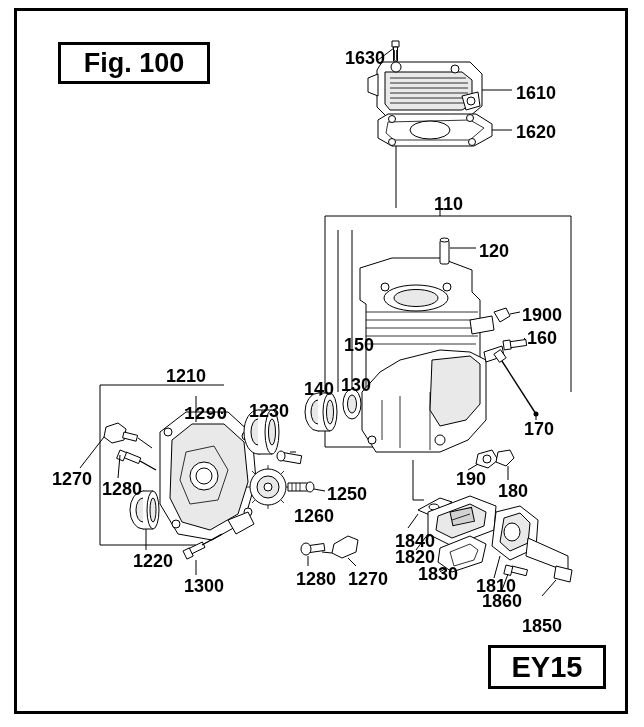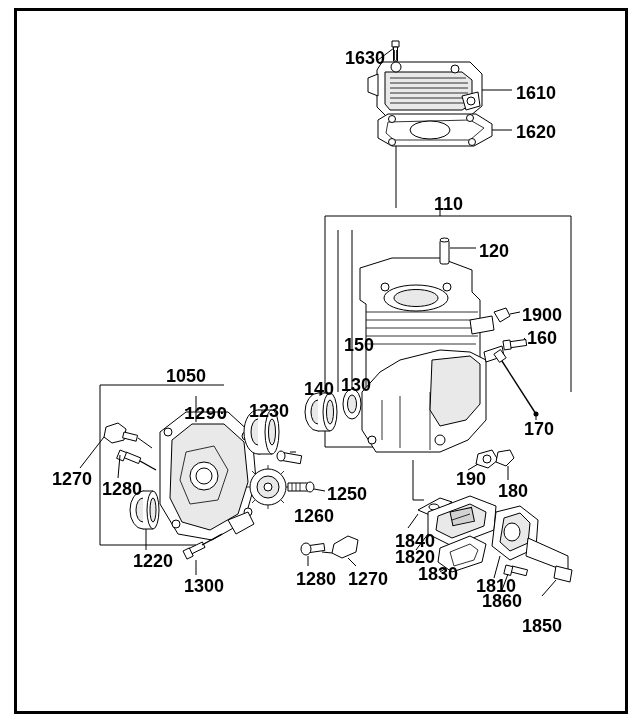--- a/index.html
+++ b/index.html
@@ -20,21 +20,27 @@
   .fillg{fill:#e9e9e9;stroke:#000;stroke-width:1;}
   .fillgg{fill:#d2d2d2;stroke:#000;stroke-width:1;}
   .dot{fill:#000;}
 </style>
 </head>
 <body>
 
 <div id="page">
   <div id="frame"></div>
 
-
+  <div class="figbox">
+    <span>Fig. 100</span>
+  </div>
+
+  <div class="modelbox">
+    <span>EY15</span>
+  </div>
 
   <svg class="art" viewBox="0 0 644 727">
 
     <g>
       <rect class="fillw" x="392" y="41" width="7" height="6"></rect>
       <rect class="fillw" x="393.5" y="47" width="4" height="14"></rect>
       <line class="thin" x1="394.5" y1="50" x2="394.5" y2="60"></line>
       <line class="thin" x1="396.5" y1="50" x2="396.5" y2="60"></line>
     </g>
 
@@ -299,21 +305,21 @@
   <div class="lbl" style="left:516px;top:83px;">1610</div>
   <div class="lbl" style="left:516px;top:122px;">1620</div>
   <div class="lbl" style="left:434px;top:194px;">110</div>
   <div class="lbl" style="left:479px;top:241px;">120</div>
   <div class="lbl" style="left:522px;top:305px;">1900</div>
   <div class="lbl" style="left:527px;top:328px;">160</div>
   <div class="lbl" style="left:344px;top:335px;">150</div>
   <div class="lbl" style="left:304px;top:379px;text-align:center;">140</div>
   <div class="lbl" style="left:341px;top:375px;">130</div>
   <div class="lbl" style="left:524px;top:419px;">170</div>
-  <div class="lbl" style="left:166px;top:366px;">1050</div>
+  <div class="lbl" style="left:166px;top:366px;">1210</div>
   <div class="lbl" style="left:184px;top:404px;font-family:Liberation Mono, monospace;">1290</div>
   <div class="lbl" style="left:249px;top:401px;">1230</div>
   <div class="lbl" style="left:294px;top:462px;margin-top:44px;">1260</div>
   <div class="lbl" style="left:52px;top:469px;">1270</div>
   <div class="lbl" style="left:102px;top:479px;">1280</div>
   <div class="lbl" style="left:327px;top:484px;">1250</div>
   <div class="lbl" style="left:133px;top:551px;">1220</div>
   <div class="lbl" style="left:184px;top:576px;">1300</div>
   <div class="lbl" style="left:296px;top:569px;">1280</div>
   <div class="lbl" style="left:348px;top:569px;">1270</div>

